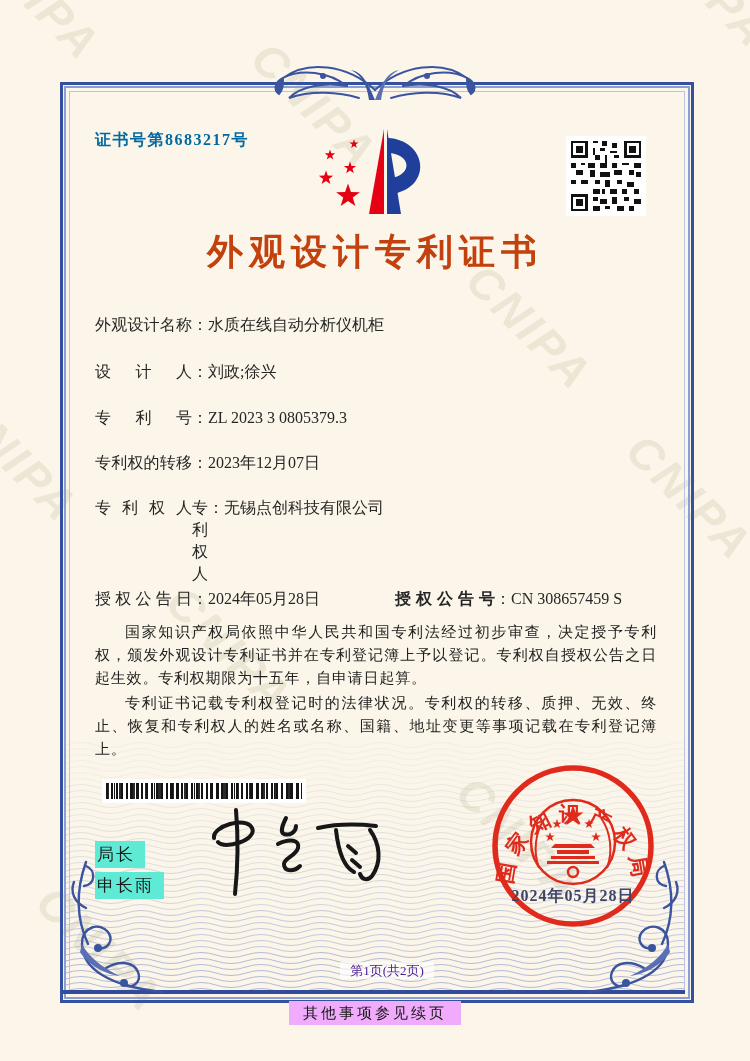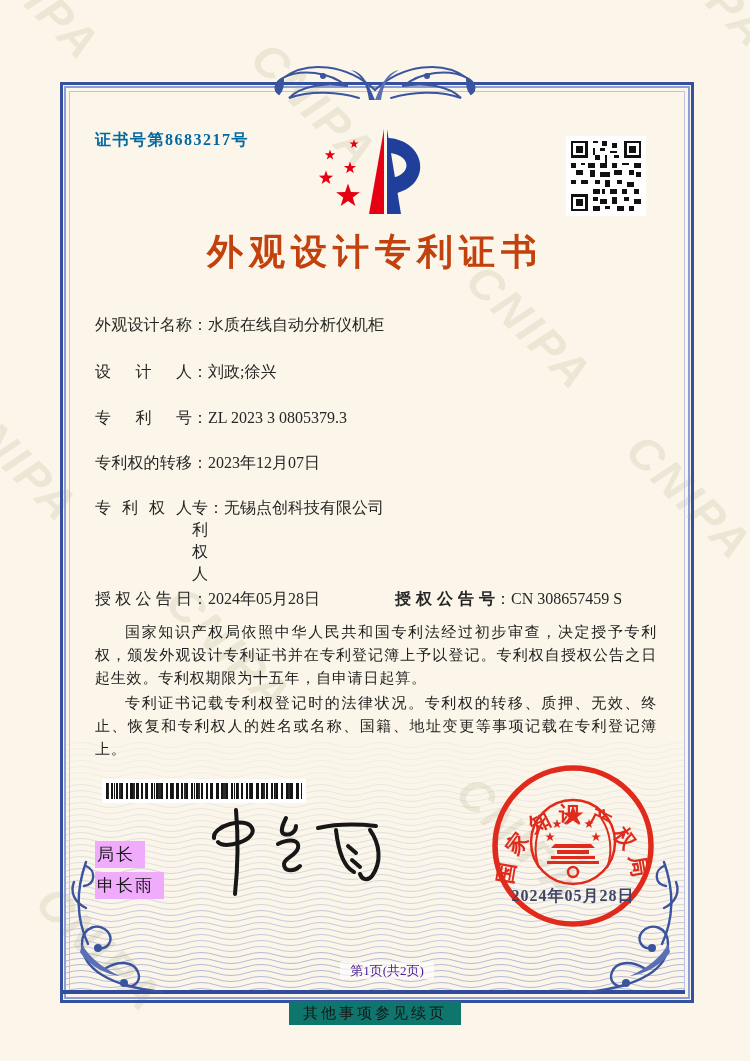--- a/index.html
+++ b/index.html
@@ -45,35 +45,35 @@
   
   .barcode{position:absolute;left:102px;top:779px;width:204px;height:24px;background:#fff;z-index:5;}
   .bars{height:16px;margin:4px 4px;background-color:#fff;
     background-image:
       repeating-linear-gradient(90deg,#141414 0 2px,transparent 2px 5px),
       repeating-linear-gradient(90deg,#141414 0 1px,transparent 1px 8px),
       repeating-linear-gradient(90deg,rgba(20,20,20,.9) 0 3px,transparent 3px 13px);}
 
   
   .sig-title,.sig-name{position:absolute;left:95px;font-family:"Liberation Sans","DejaVu Sans",sans-serif;
-      font-size:17px;color:#1b1b1b;background:#f0abfc;padding:2px 10px 2px 2px;z-index:5;letter-spacing:2px;}
+      font-size:17px;color:#1b1b1b;background:#5eead4;padding:2px 10px 2px 2px;z-index:5;letter-spacing:2px;}
   .sig-title{top:841px;}
   .sig-name{top:872px;}
   .signature{position:absolute;left:200px;top:804px;z-index:6;}
 
   
   .seal{position:absolute;left:487px;top:760px;z-index:6;}
   .seal-date{position:absolute;left:487px;top:886px;width:172px;text-align:center;
       font-size:16px;font-weight:700;color:#3c4468;letter-spacing:1px;z-index:7;}
 
   
   .page-num{position:absolute;left:0;top:962px;width:750px;text-align:center;font-size:13px;color:#4c1d95;z-index:5;padding-left:12px;}
   .page-num span{background:rgba(255,255,255,.65);padding:1px 10px;}
   .footer-note{position:absolute;left:0;top:1004px;width:750px;text-align:center;z-index:5;}
-  .footer-note span{background:#0f766e;padding:4px 14px;font-size:15px;letter-spacing:3px;color:#161616;}
+  .footer-note span{background:#f0abfc;padding:4px 14px;font-size:15px;letter-spacing:3px;color:#161616;}
 </style>
 </head>
 <body>
 
 <svg width="0" height="0" style="position:absolute" aria-hidden="true">
   <defs>
     <path id="star" d="M0,-10 L2.35,-3.24 L9.51,-3.09 L3.8,1.24 L5.88,8.09 L0,4 L-5.88,8.09 L-3.8,1.24 L-9.51,-3.09 L-2.35,-3.24 Z"></path>
   </defs>
 </svg>
 

